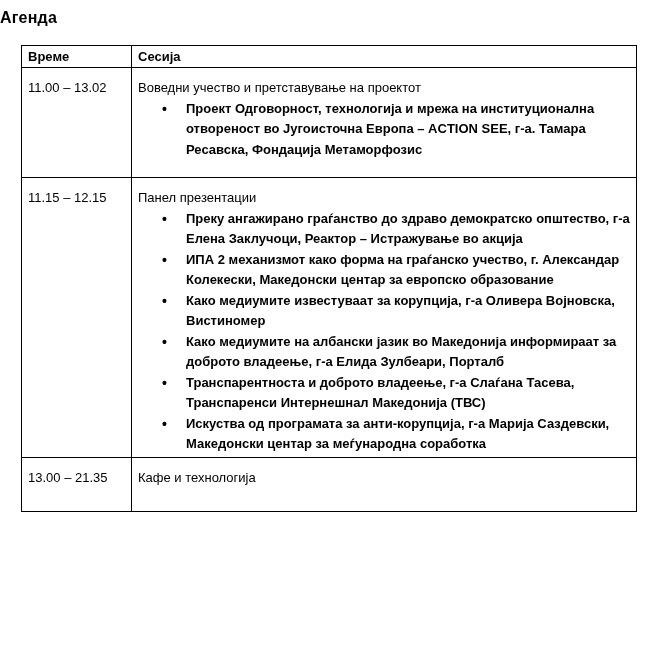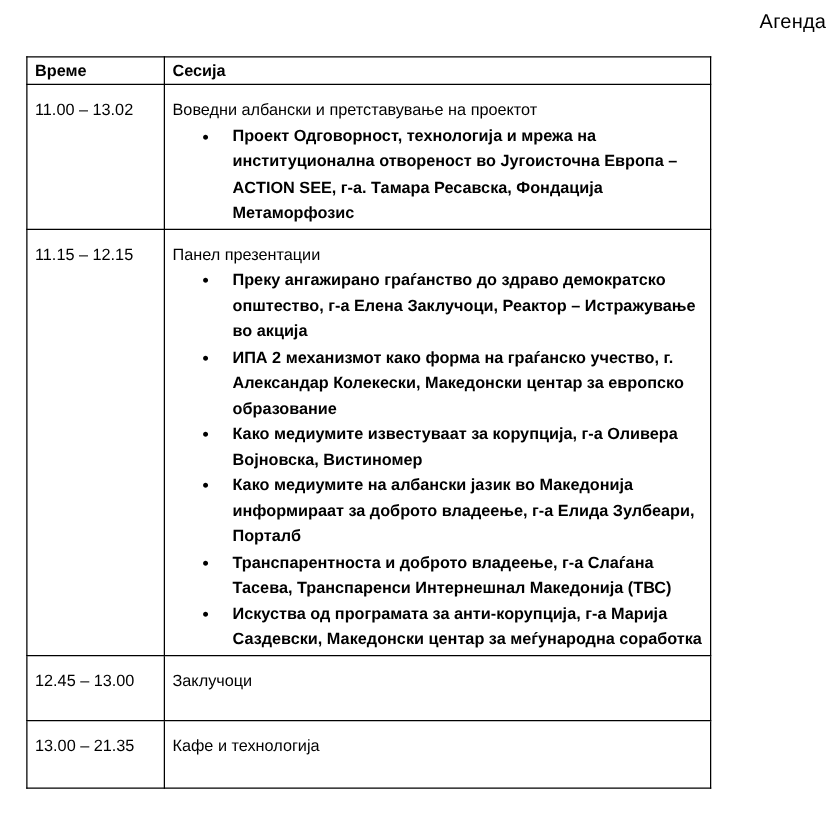--- a/index.html
+++ b/index.html
@@ -14,30 +14,30 @@
     -webkit-font-smoothing: antialiased;
   }
   .page {
     position: relative;
     width: 661px;
     height: 653px;
     overflow: hidden;
   }
   h1.doc-title {
     margin: 9px 0 0 0;
-    text-align: right;
+    text-align: left;
     font-size: 16px;
-    font-weight: normal;
+    font-weight: bold;
     letter-spacing: 0.2px;
   }
   table.agenda {
     border-collapse: collapse;
     table-layout: fixed;
     margin: 18px 0 0 21px;
-    width: 548px;
+    width: 616px;
   }
   col.c-time { width: 110px; }
   th, td {
     border: 1.5px solid #000000;
     vertical-align: top;
     text-align: left;
     box-sizing: border-box;
     padding: 2px 6px;
     line-height: 20.5px;
     font-weight: normal;
@@ -92,21 +92,21 @@
       <tr>
         <th>Време</th>
         <th>Сесија</th>
       </tr>
     </thead>
     <tbody>
 
       <tr class="r1">
         <td>11.00 – 13.02</td>
         <td>
-          <p class="session-title">Воведни албански и претставување на проектот</p>
+          <p class="session-title">Воведни учество и претставување на проектот</p>
           <ul class="bullets">
             <li>Проект Одговорност, технологија и мрежа на институционална отвореност во Југоисточна Европа – ACTION SEE, г-а. Тамара Ресавска, Фондација Метаморфозис</li>
           </ul>
         </td>
       </tr>
 
       <tr class="r2">
         <td>11.15 – 12.15</td>
         <td>
           <p class="session-title">Панел презентации</p>
@@ -115,26 +115,20 @@
             <li>ИПА 2 механизмот како форма на граѓанско учество, г. Александар Колекески, Македонски центар за европско образование</li>
             <li>Како медиумите известуваат за корупција, г-а Оливера Војновска, Вистиномер</li>
             <li>Како медиумите на албански јазик во Македонија информираат за доброто владеење, г-а Елида Зулбеари, Порталб</li>
             <li>Транспарентноста и доброто владеење, г-а Слаѓана Тасева, Транспаренси Интернешнал Македонија (ТВС)</li>
             <li>Искуства од програмата за анти-корупција, г-а Марија Саздевски, Македонски центар за меѓународна соработка</li>
           </ul>
         </td>
       </tr>
 
 
-      <tr class="r4">
-        <td>12.45 – 13.00</td>
-        <td>
-          <p class="session-title">Заклучоци</p>
-        </td>
-      </tr>
 
       <tr class="r5">
         <td>13.00 – 21.35</td>
         <td>
           <p class="session-title">Кафе и технологија</p>
         </td>
       </tr>
 
     </tbody>
   </table>

